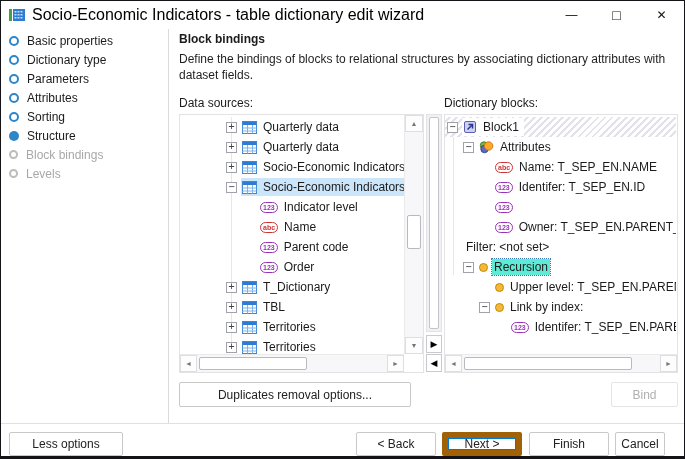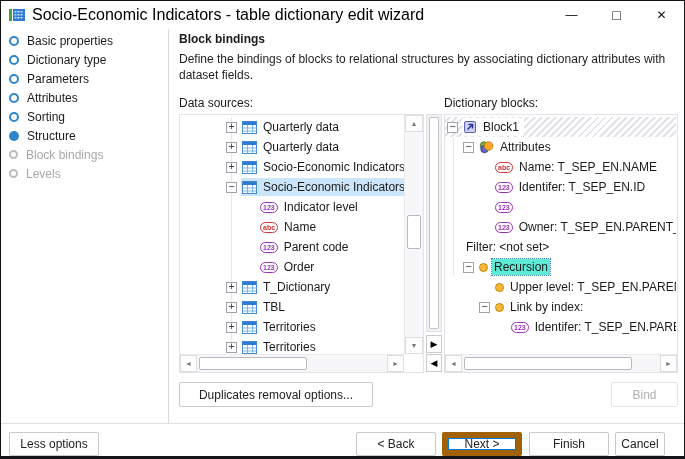--- a/index.html
+++ b/index.html
@@ -74,24 +74,24 @@
   .midtrack{position:absolute;left:0;top:0;width:16px;height:218px;background:#f1f1f4;border:1px solid #e2e2e6;box-sizing:border-box;}
   .midthumb{position:absolute;left:2px;right:2px;top:2px;height:212px;background:#fff;border:1px solid #c4c4cb;border-radius:2px;box-sizing:border-box;}
   .transferbtn{position:absolute;left:0;width:16px;height:18px;background:#fff;border:1px solid #cacace;display:flex;align-items:center;justify-content:center;font-size:9px;color:#000;box-sizing:border-box;}
   #btn-transfer-right{top:221px;}
   #btn-transfer-left{top:240px;}
 
   
   .btn{position:absolute;height:25px;background:#fff;border:1px solid #c9c9c9;border-radius:2px;font-family:"Liberation Sans",sans-serif;font-size:12px;color:#222;display:flex;align-items:center;justify-content:center;box-sizing:border-box;}
   .btn-default{border:6px solid #a16207;box-shadow:inset 0 0 0 1px #0078d7;}
   .btn-disabled{border-color:#e4e4e4;color:#b0b0b0;}
-  #btn-duplicates{left:178px;top:381px;width:194px;}
+  #btn-duplicates{left:178px;top:381px;width:232px;}
   #btn-bind{left:610px;top:381px;width:67px;}
   .footerline{position:absolute;left:0;top:422px;right:0;height:1px;background:#e0e0e0;}
-  #btn-less{left:8px;top:431px;width:90px;height:24px;}
+  #btn-less{left:8px;top:431px;width:114px;height:24px;}
   #btn-back{left:355px;top:431px;width:80px;height:24px;}
   #btn-next{left:441px;top:431px;width:80px;height:24px;}
   #btn-finish{left:528px;top:431px;width:80px;height:24px;}
   #btn-cancel{left:614px;top:431px;width:50px;height:24px;}
 </style>
 </head>
 <body>
 
 <div class="window">
 

